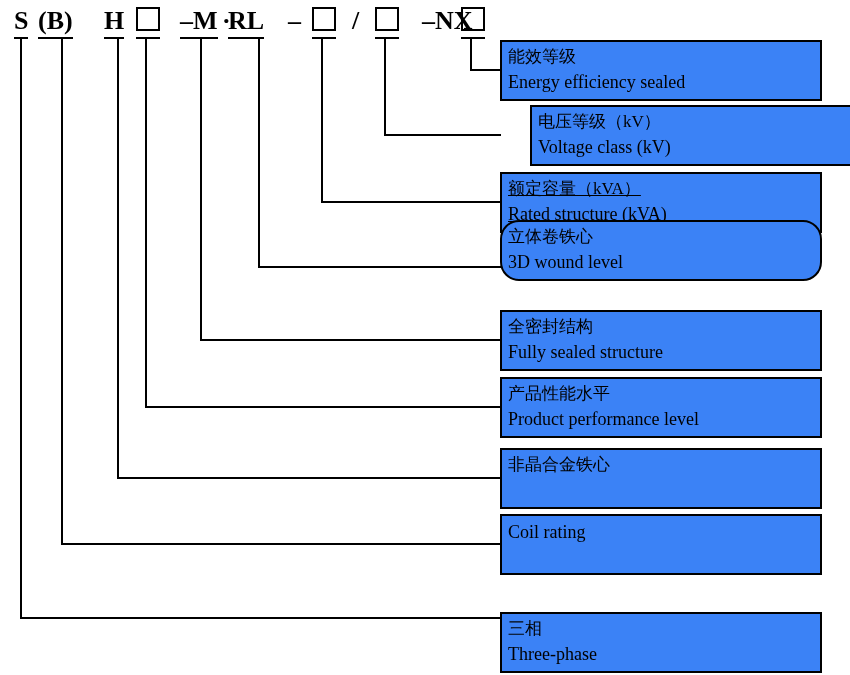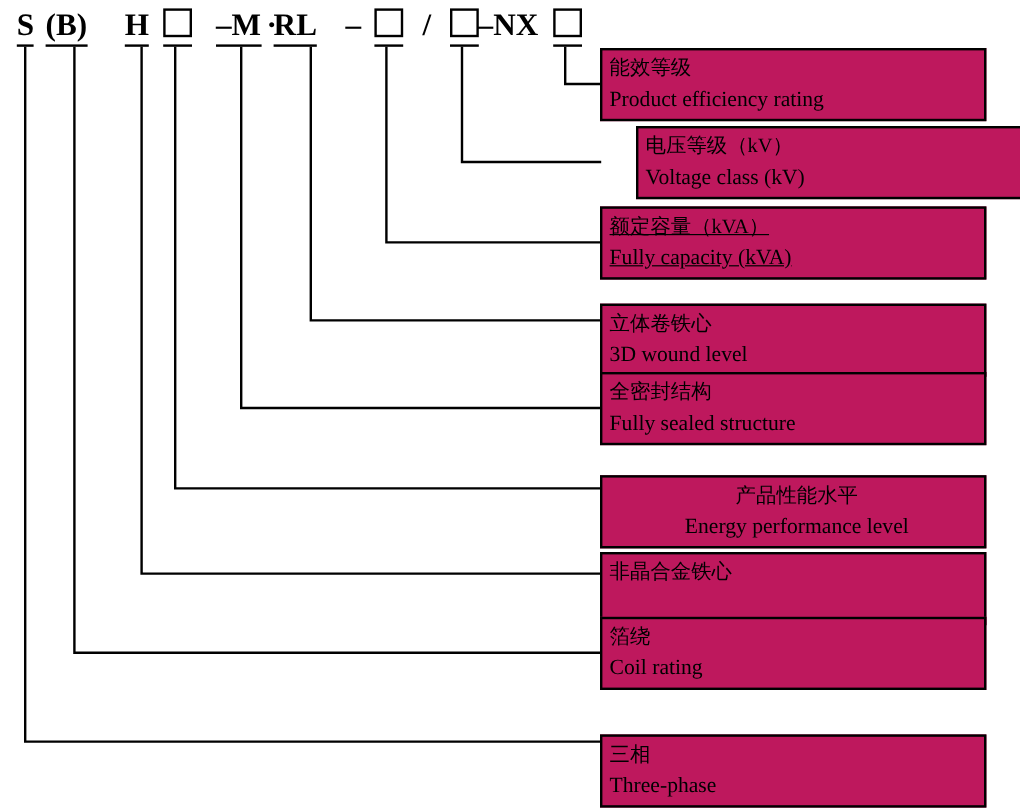--- a/index.html
+++ b/index.html
@@ -69,21 +69,21 @@
   }
 
   
   .label-box {
     position: absolute;
     left: 500px;
     width: 322px;
     height: 61px;
     box-sizing: border-box;
     border: 2px solid #000;
-    background: #be185d;
+    background: #3b82f6;
     padding: 3px 0 15px 6px;
   }
   .label-cn {
     font-size: 17px;
     line-height: 24px;
     white-space: nowrap;
     color: #000;
   }
   .label-en {
     font-size: 18px;
@@ -102,66 +102,65 @@
       <span class="code-token underlined" style="left: 38px;">(B)</span>
       <span class="code-token underlined" style="left: 104px;">H</span>
       <span class="code-token underlined" style="left: 136px;"><span class="box-glyph"></span></span>
       <span class="code-token underlined" style="left: 180px;">–M</span>
       <span class="code-token sep" style="left: 222px;">·</span>
       <span class="code-token underlined" style="left: 228px;">RL</span>
       <span class="code-token sep" style="left: 288px;">–</span>
       <span class="code-token underlined" style="left: 312px;"><span class="box-glyph"></span></span>
       <span class="code-token sep" style="left: 352px;">/</span>
       <span class="code-token underlined" style="left: 375px;"><span class="box-glyph"></span></span>
-      <span class="code-token sep" style="left: 398px;">–NX</span>
+      <span class="code-token sep" style="left: 398px; padding-left: 24px;">–NX</span>
       <span class="code-token underlined" style="left: 461px;"><span class="box-glyph"></span></span>
     </div>
 
   <svg id="leaders" viewBox="0 0 850 675" width="850" height="675" xmlns="http://www.w3.org/2000/svg">
       <polyline points="471,40 471,70 500,70" fill="none" stroke="#000000" stroke-width="2" stroke-linecap="square" stroke-linejoin="miter"></polyline>
       <polyline points="385,40 385,135 500,135" fill="none" stroke="#000000" stroke-width="2" stroke-linecap="square" stroke-linejoin="miter"></polyline>
       <polyline points="322,40 322,202 500,202" fill="none" stroke="#000000" stroke-width="2" stroke-linecap="square" stroke-linejoin="miter"></polyline>
       <polyline points="259,40 259,267 500,267" fill="none" stroke="#000000" stroke-width="2" stroke-linecap="square" stroke-linejoin="miter"></polyline>
       <polyline points="201,40 201,340 500,340" fill="none" stroke="#000000" stroke-width="2" stroke-linecap="square" stroke-linejoin="miter"></polyline>
       <polyline points="146,40 146,407 500,407" fill="none" stroke="#000000" stroke-width="2" stroke-linecap="square" stroke-linejoin="miter"></polyline>
       <polyline points="118,40 118,478 500,478" fill="none" stroke="#000000" stroke-width="2" stroke-linecap="square" stroke-linejoin="miter"></polyline>
       <polyline points="62,40 62,544 500,544" fill="none" stroke="#000000" stroke-width="2" stroke-linecap="square" stroke-linejoin="miter"></polyline>
       <polyline points="21,40 21,618 500,618" fill="none" stroke="#000000" stroke-width="2" stroke-linecap="square" stroke-linejoin="miter"></polyline>
     </svg>
 
   <div id="label-boxes">
       <div class="label-box" style="top: 40px;">
         <div class="label-cn">能效等级</div>
-        <div class="label-en">Product efficiency rating</div>
+        <div class="label-en">Energy efficiency sealed</div>
       </div>
       <div class="label-box" style="top: 105px; margin-left: 30px;">
         <div class="label-cn">电压等级（kV）</div>
         <div class="label-en">Voltage class (kV)</div>
       </div>
       <div class="label-box" style="top: 172px; text-decoration: underline;">
         <div class="label-cn">额定容量（kVA）</div>
-        <div class="label-en">Fully capacity (kVA)</div>
+        <div class="label-en">Rated structure (kVA)</div>
       </div>
-      <div class="label-box" style="top: 253px;">
+      <div class="label-box" style="top: 220px; border-radius: 19px;">
         <div class="label-cn">立体卷铁心</div>
         <div class="label-en">3D wound level</div>
       </div>
       <div class="label-box" style="top: 310px;">
         <div class="label-cn">全密封结构</div>
         <div class="label-en">Fully sealed structure</div>
       </div>
-      <div class="label-box" style="top: 396px; text-align: center;">
+      <div class="label-box" style="top: 377px;">
         <div class="label-cn">产品性能水平</div>
-        <div class="label-en">Energy performance level</div>
+        <div class="label-en">Product performance level</div>
       </div>
-      <div class="label-box" style="top: 448px; margin-top: 12px;">
+      <div class="label-box" style="top: 448px;">
         <div class="label-cn">非晶合金铁心</div>
       </div>
       <div class="label-box" style="top: 514px;">
-        <div class="label-cn">箔绕</div>
         <div class="label-en">Coil rating</div>
       </div>
       <div class="label-box" style="top: 612px;">
         <div class="label-cn">三相</div>
         <div class="label-en">Three-phase</div>
       </div>
     </div>
 
 </div>
 

